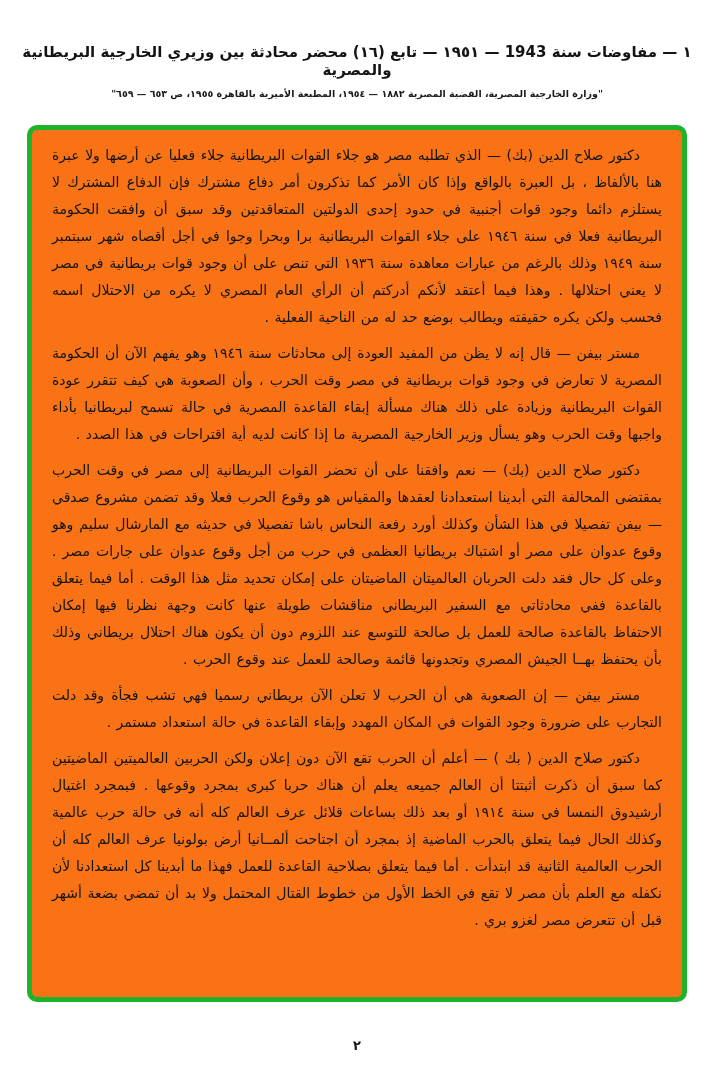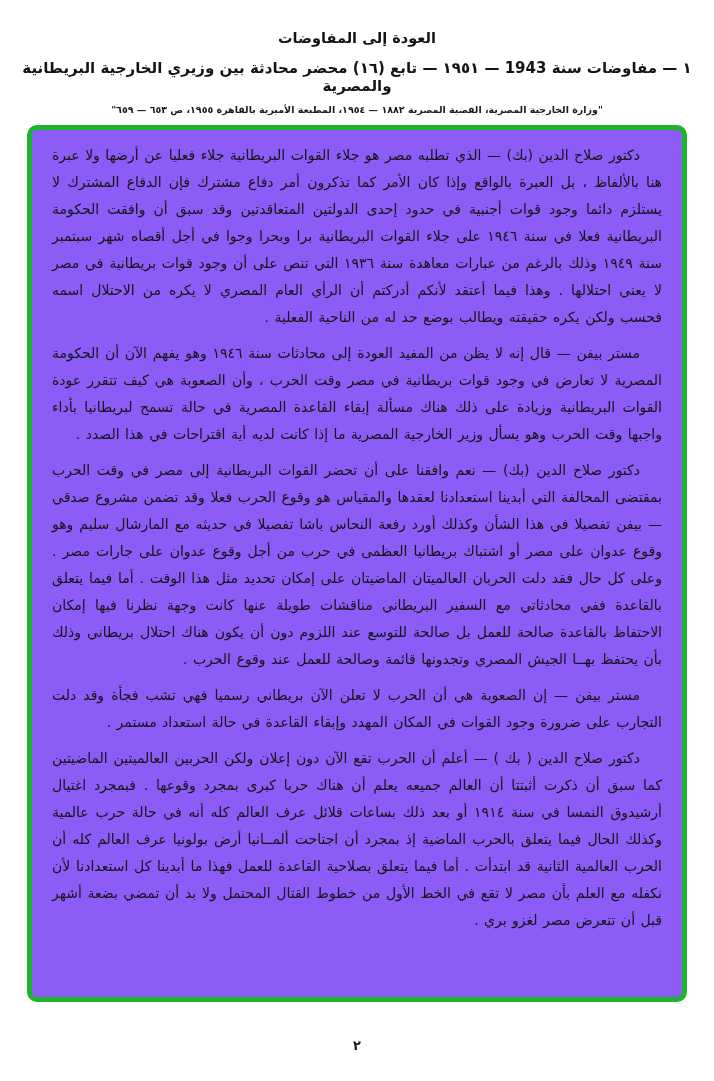--- a/index.html
+++ b/index.html
@@ -39,21 +39,21 @@
   }
   .green-box {
     position: absolute;
     top: 125px;
     left: 27px;
     width: 660px;
     height: 877px;
     border: 5px solid #1db32c; 
     border-radius: 10px;
     padding: 12px 20px 0 20px;
-    background: #8b5cf6;
+    background: #f97316;
   }
   .green-box p {
     direction: rtl;
     text-align: justify;
     text-align-last: right;
     font-size: 14px;
     line-height: 27px;
     text-indent: 22px;
     margin-bottom: 9px;
     word-spacing: 1px;
@@ -66,21 +66,20 @@
     font-size: 13px;
     font-weight: bold;
   }
 </style>
 </head>
 <body>
 
 <div class="page">
 
   <div class="header">
-    <div class="doc-title">العودة إلى المفاوضات</div>
     <div class="doc-subtitle">١ — مفاوضات سنة 1943 — ١٩٥١ — تابع (١٦) محضر محادثة بين وزيري الخارجية البريطانية والمصرية</div>
     <div class="doc-citation">"وزارة الخارجية المصرية، القضية المصرية ١٨٨٢ — ١٩٥٤، المطبعة الأميرية بالقاهرة ١٩٥٥، ص ٦٥٣ — ٦٥٩"</div>
   </div>
 
   <div class="green-box" style="border-color: rgb(29, 179, 44);">
     <p>دكتور صلاح الدين (بك) — الذي تطلبه مصر هو جلاء القوات البريطانية جلاء فعليا عن أرضها ولا عبرة هنا بالألفاظ ، بل العبرة بالواقع وإذا كان الأمر كما تذكرون أمر دفاع مشترك فإن الدفاع المشترك لا يستلزم دائما وجود قوات أجنبية في حدود إحدى الدولتين المتعاقدتين وقد سبق أن وافقت الحكومة البريطانية فعلا في سنة ١٩٤٦ على جلاء القوات البريطانية برا وبحرا وجوا في أجل أقصاه شهر سبتمبر سنة ١٩٤٩ وذلك بالرغم من عبارات معاهدة سنة ١٩٣٦ التي تنص على أن وجود قوات بريطانية في مصر لا يعني احتلالها . وهذا فيما أعتقد لأنكم أدركتم أن الرأي العام المصري لا يكره من الاحتلال اسمه فحسب ولكن يكره حقيقته ويطالب بوضع حد له من الناحية الفعلية .</p>
     <p>مستر بيفن — قال إنه لا يظن من المفيد العودة إلى محادثات سنة ١٩٤٦ وهو يفهم الآن أن الحكومة المصرية لا تعارض في وجود قوات بريطانية في مصر وقت الحرب ، وأن الصعوبة هي كيف تتقرر عودة القوات البريطانية وزيادة على ذلك هناك مسألة إبقاء القاعدة المصرية في حالة تسمح لبريطانيا بأداء واجبها وقت الحرب وهو يسأل وزير الخارجية المصرية ما إذا كانت لديه أية اقتراحات في هذا الصدد .</p>
     <p>دكتور صلاح الدين (بك) — نعم وافقنا على أن تحضر القوات البريطانية إلى مصر في وقت الحرب بمقتضى المحالفة التي أبدينا استعدادنا لعقدها والمقياس هو وقوع الحرب فعلا وقد تضمن مشروع صدقي — بيفن تفصيلا في هذا الشأن وكذلك أورد رفعة النحاس باشا تفصيلا في حديثه مع المارشال سليم وهو وقوع عدوان على مصر أو اشتباك بريطانيا العظمى في حرب من أجل وقوع عدوان على جارات مصر . وعلى كل حال فقد دلت الحربان العالميتان الماضيتان على إمكان تحديد مثل هذا الوقت . أما فيما يتعلق بالقاعدة ففي محادثاتي مع السفير البريطاني مناقشات طويلة عنها كانت وجهة نظرنا فيها إمكان الاحتفاظ بالقاعدة صالحة للعمل بل صالحة للتوسع عند اللزوم دون أن يكون هناك احتلال بريطاني وذلك بأن يحتفظ بهــا الجيش المصري وتجدونها قائمة وصالحة للعمل عند وقوع الحرب .</p>
     <p>مستر بيفن — إن الصعوبة هي أن الحرب لا تعلن الآن بريطاني رسميا فهي تشب فجأة وقد دلت التجارب على ضرورة وجود القوات في المكان المهدد وإبقاء القاعدة في حالة استعداد مستمر .</p>
     <p>دكتور صلاح الدين ( بك ) — أعلم أن الحرب تقع الآن دون إعلان ولكن الحربين العالميتين الماضيتين كما سبق أن ذكرت أثبتتا أن العالم جميعه يعلم أن هناك حربا كبرى بمجرد وقوعها . فبمجرد اغتيال أرشيدوق النمسا في سنة ١٩١٤ أو بعد ذلك بساعات قلائل عرف العالم كله أنه في حالة حرب عالمية وكذلك الحال فيما يتعلق بالحرب الماضية إذ بمجرد أن اجتاحت ألمــانيا أرض بولونيا عرف العالم كله أن الحرب العالمية الثانية قد ابتدأت . أما فيما يتعلق بصلاحية القاعدة للعمل فهذا ما أبدينا كل استعدادنا لأن نكفله مع العلم بأن مصر لا تقع في الخط الأول من خطوط القتال المحتمل ولا بد أن تمضي بضعة أشهر قبل أن تتعرض مصر لغزو بري .</p>

